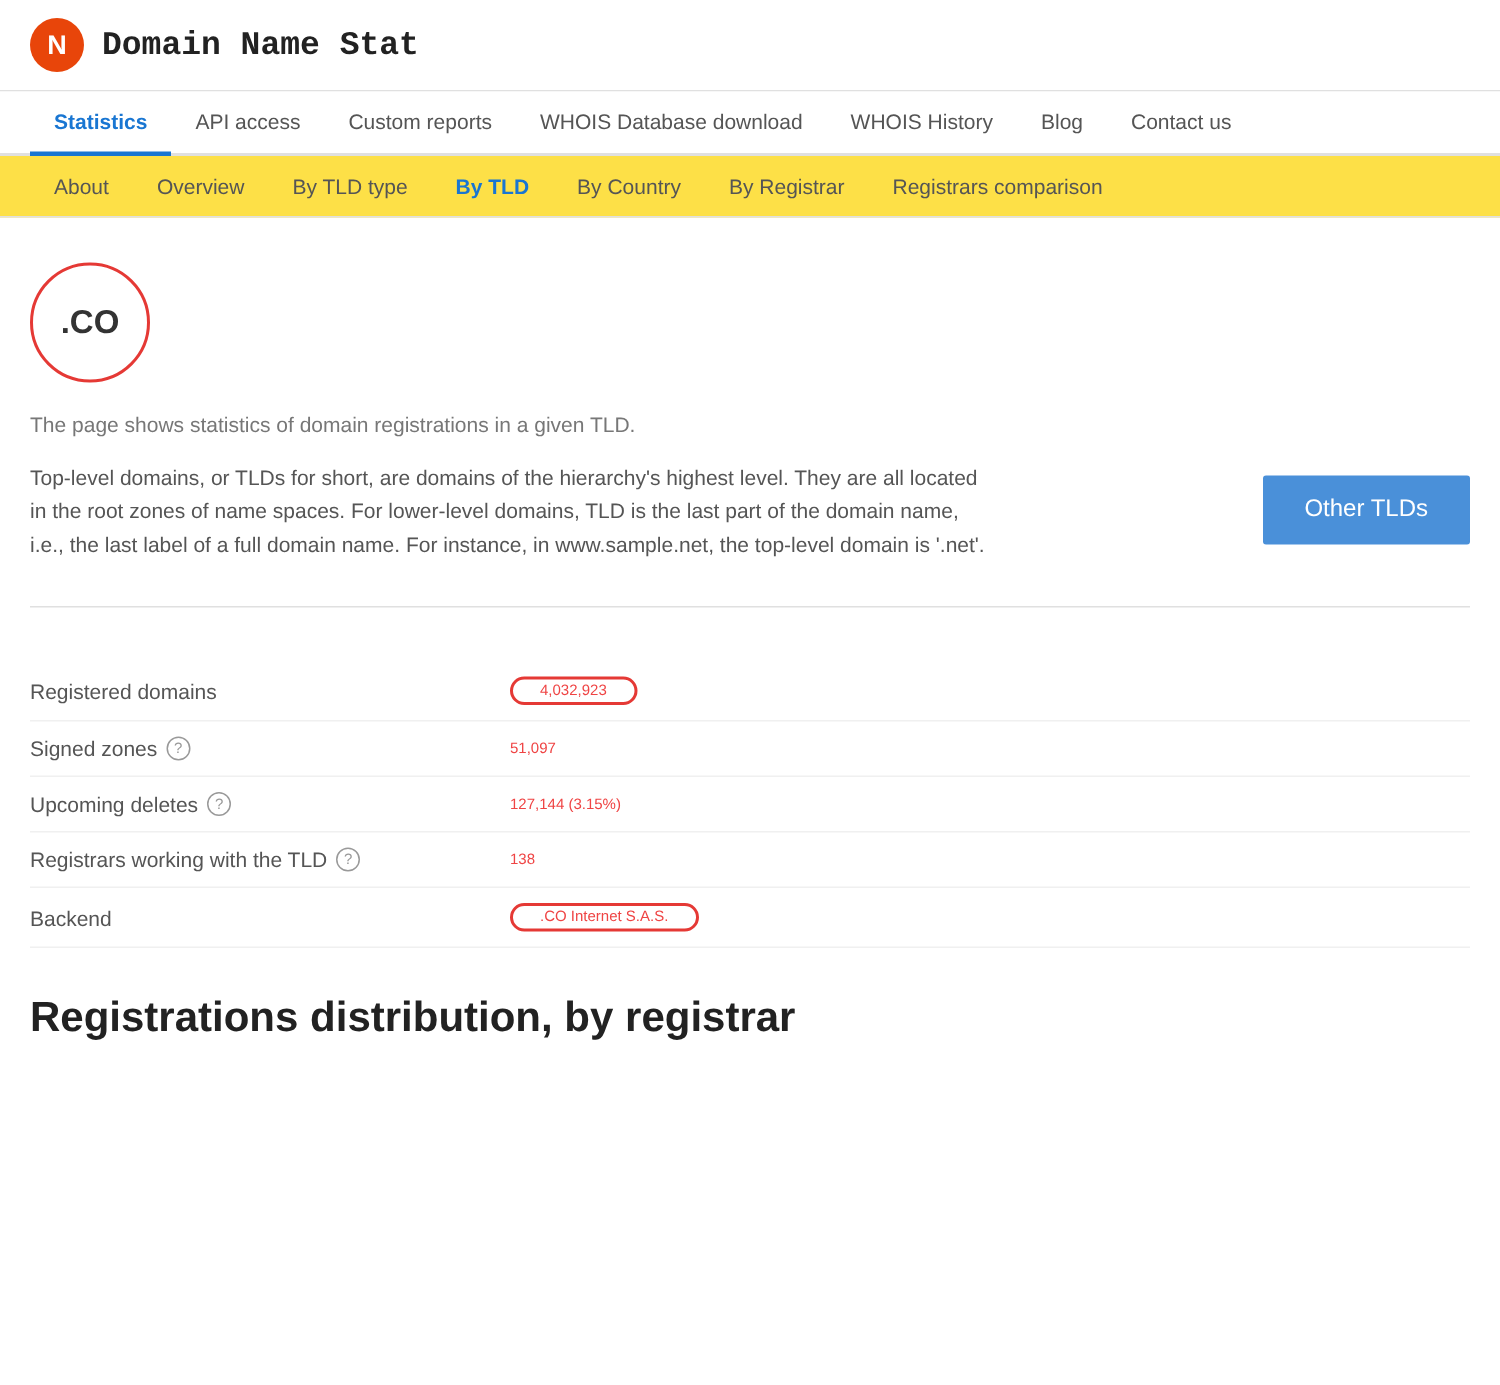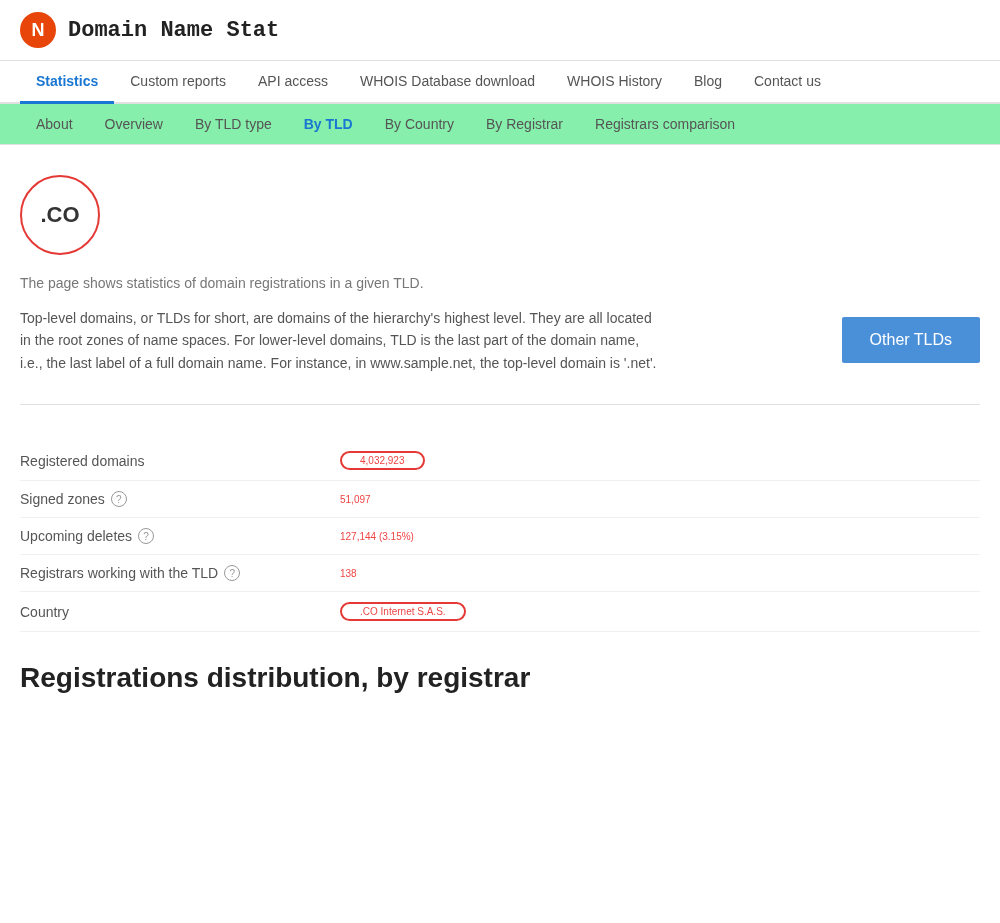--- a/index.html
+++ b/index.html
@@ -51,21 +51,21 @@
       border-bottom: 3px solid #1976d2;
       font-weight: 600;
     }
 
     
     .sub-nav {
       display: flex;
       align-items: flex-end;
       padding: 0 20px;
       border-bottom: 1px solid #e0e0e0;
-      background: #86efac;
+      background: #fde047;
     }
     .sub-nav-item {
       padding: 12px 16px;
       font-size: 14px;
       color: #555;
       cursor: pointer;
       white-space: nowrap;
     }
     .sub-nav-item.active {
       color: #1976d2;
@@ -181,22 +181,22 @@
 <body>
 
 <div class="header">
   <div class="logo-circle">N</div>
   <span class="site-title">Domain Name Stat</span>
 </div>
 
 <nav class="main-nav">
 
 <div class="main-nav-item active">Statistics</div>
+    <div class="main-nav-item">API access</div>
     <div class="main-nav-item">Custom reports</div>
-    <div class="main-nav-item">API access</div>
     <div class="main-nav-item">WHOIS Database download</div>
     <div class="main-nav-item">WHOIS History</div>
     <div class="main-nav-item">Blog</div>
     <div class="main-nav-item">Contact us</div>
   </nav>
 
 <nav class="sub-nav">
 
 <div class="sub-nav-item">About</div>
     <div class="sub-nav-item">Overview</div>
@@ -234,21 +234,21 @@
       </div>
       <div class="stat-row">
         <div class="stat-label">Upcoming deletes<span class="info-icon">?</span></div>
         <div class="stat-value">127,144 (3.15%)</div>
       </div>
       <div class="stat-row">
         <div class="stat-label">Registrars working with the TLD<span class="info-icon">?</span></div>
         <div class="stat-value">138</div>
       </div>
       <div class="stat-row">
-        <div class="stat-label">Country</div>
+        <div class="stat-label">Backend</div>
         <div class="stat-value"><span class="circle-highlight">.CO Internet S.A.S.</span></div>
       </div>
     </div>
 
   
   <div class="section-title">Registrations distribution, by registrar</div>
 
 </div>
 
 </body></html>

